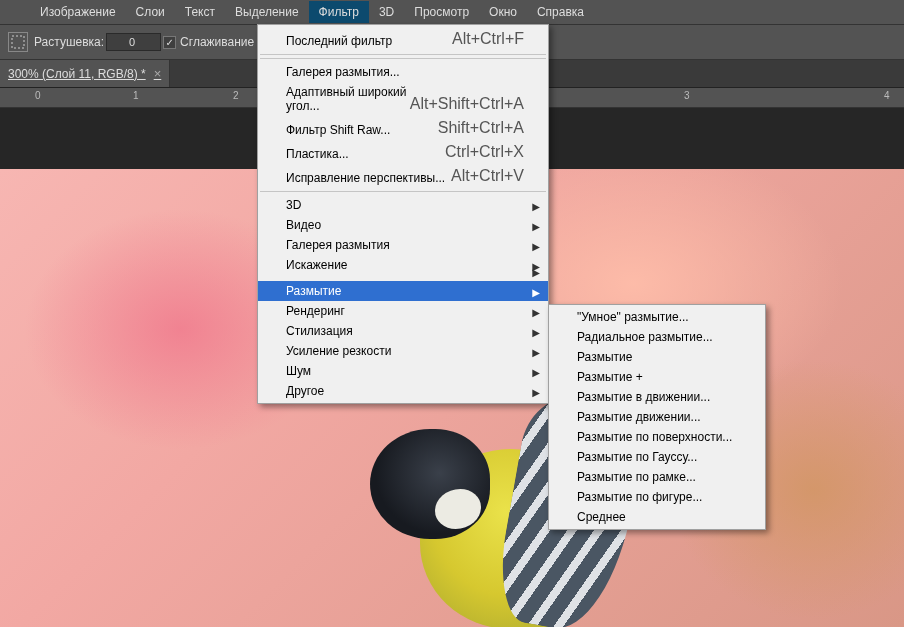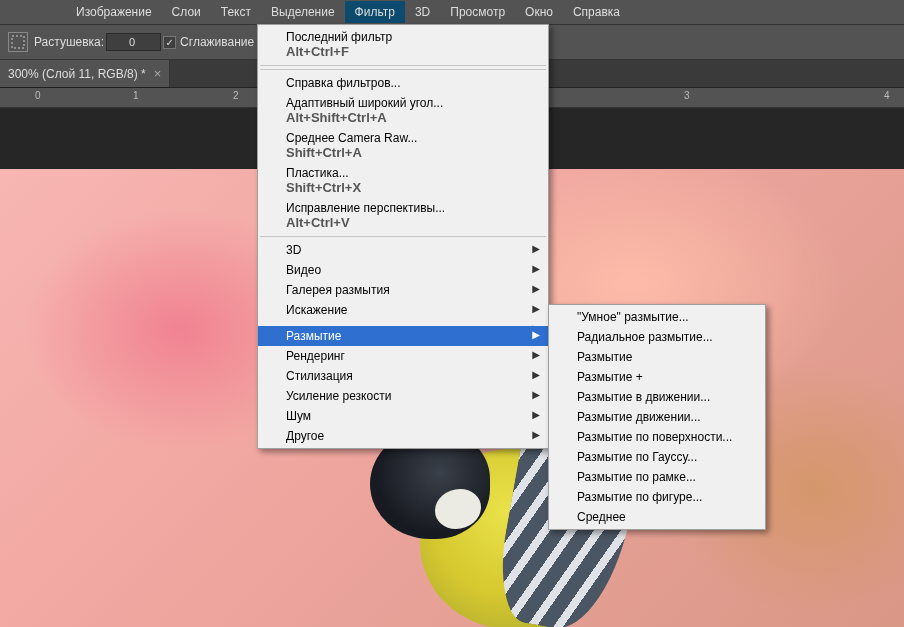--- a/index.html
+++ b/index.html
@@ -13,21 +13,20 @@
       position: relative;
       color: #ddd;
     }
     .menubar {
       background: #535353;
       height: 24px;
       display: flex;
       align-items: center;
       padding-left: 30px;
       gap: 0;
-      margin-left: 36px;
     }
     .menubar-item {
       padding: 4px 10px;
       color: #ddd;
       cursor: default;
     }
     .menubar-item.active {
       background: #0c4a6e;
     }
     .options-bar {
@@ -72,20 +71,21 @@
       font-size: 10px;
       line-height: 11px;
       text-align: center;
     }
     .tab-bar {
       background: #3a3a3a;
       height: 28px;
       display: flex;
       align-items: stretch;
       border-bottom: 1px solid #222;
+      text-decoration: underline;
     }
     .tab {
       display: flex;
       align-items: center;
       padding: 0 8px;
       background: #535353;
       color: #ddd;
       gap: 8px;
       border-right: 1px solid #333;
     }
@@ -176,32 +176,31 @@
       width: 292px;
       background: #f0f0f0;
       border: 1px solid #a0a0a0;
       box-shadow: 3px 3px 6px rgba(0,0,0,0.4);
       z-index: 100;
       color: #000;
       padding: 2px 0;
     }
     .menu-row {
       display: flex;
-      align-items: flex-start;
+      align-items: flex-end;
       padding: 3px 24px 3px 28px;
       position: relative;
       cursor: default;
-      flex-direction: column;
     }
     .menu-row.highlighted {
       background: #2f6fd0;
       color: #fff;
     }
     .menu-label { flex: 1; }
-    .menu-shortcut { color: #555; font-size: 13px; font-weight: bold; }
+    .menu-shortcut { color: #555; font-size: 16px; }
     .menu-arrow {
       position: absolute;
       right: 8px;
       font-size: 10px;
       color: #333;
     }
     .menu-row.highlighted .menu-arrow{ color:#fff; }
     .menu-sep {
       height: 1px;
       background: #c5c5c5;
@@ -276,33 +275,33 @@
 </div>
 
 <div class="dropdown-menu" id="filter-menu">
     <div class="menu-row">
       <span class="menu-label">Последний фильтр</span>
       <span class="menu-shortcut">Alt+Ctrl+F</span>
     </div>
     <div class="menu-sep"></div>
     <div class="menu-sep"></div>
     <div class="menu-row">
-      <span class="menu-label">Справка фильтров...</span>
+      <span class="menu-label">Галерея размытия...</span>
     </div>
     <div class="menu-row">
       <span class="menu-label">Адаптивный широкий угол...</span>
       <span class="menu-shortcut">Alt+Shift+Ctrl+A</span>
     </div>
     <div class="menu-row">
-      <span class="menu-label">Среднее Camera Raw...</span>
+      <span class="menu-label">Фильтр Shift Raw...</span>
       <span class="menu-shortcut">Shift+Ctrl+A</span>
     </div>
     <div class="menu-row">
       <span class="menu-label">Пластика...</span>
-      <span class="menu-shortcut">Shift+Ctrl+X</span>
+      <span class="menu-shortcut">Ctrl+Ctrl+X</span>
     </div>
     <div class="menu-row">
       <span class="menu-label">Исправление перспективы...</span>
       <span class="menu-shortcut">Alt+Ctrl+V</span>
     </div>
     <div class="menu-sep"></div>
     <div class="menu-row">
       <span class="menu-label">3D</span>
       <span class="menu-arrow">▶</span>
     </div>

